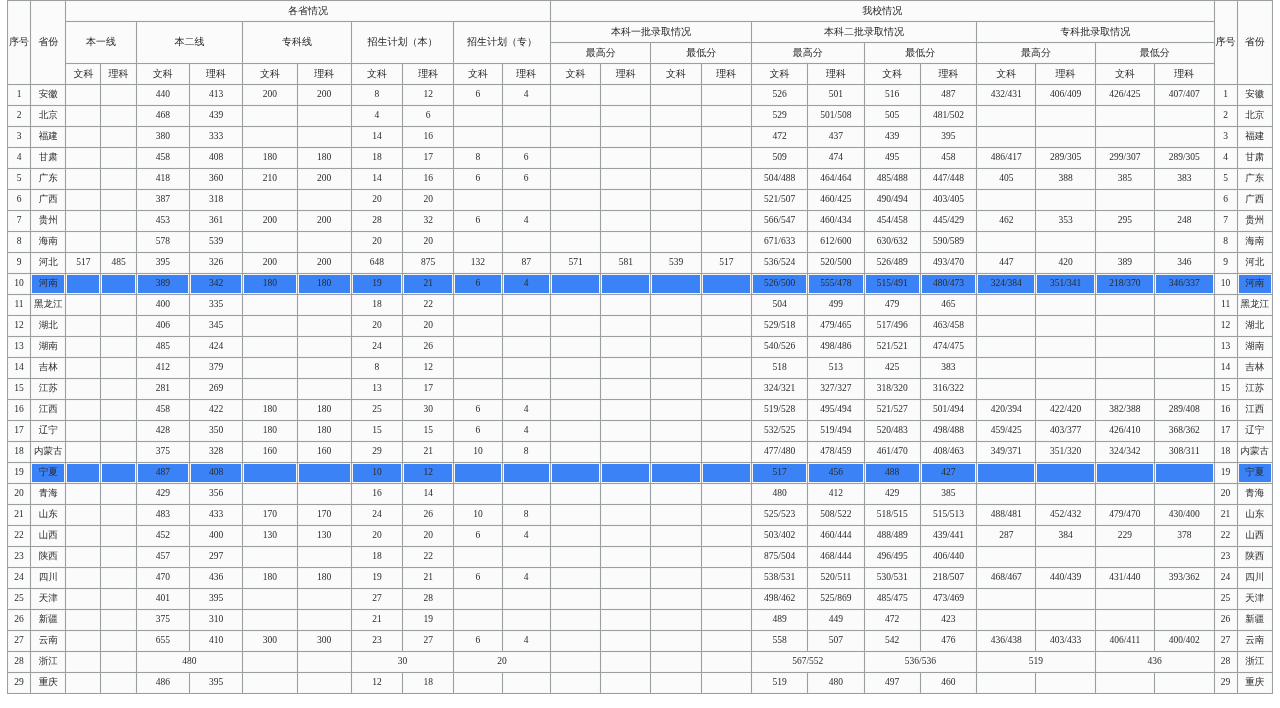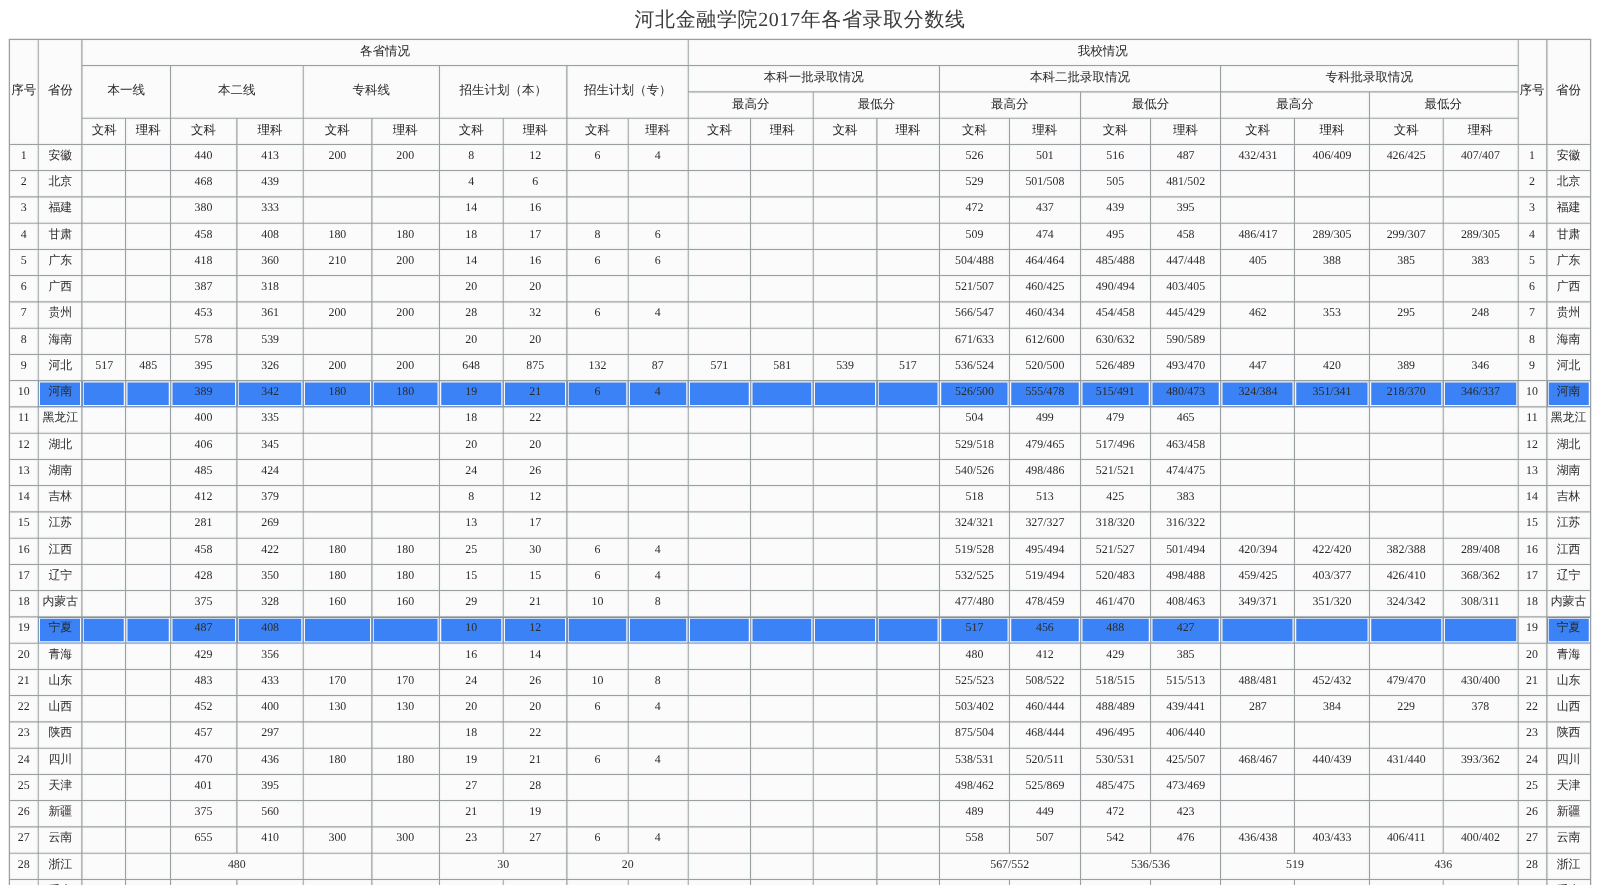--- a/index.html
+++ b/index.html
@@ -54,21 +54,20 @@
   td.hl{background:#cfe5cf;}
   tr.hl td{background:#3b82f6;}
   tr.hl td.idx{background:#fbfbfb;}
   .tiny{font-size:8.6px;}
 </style>
 </head>
 <body>
 
 <div id="page">
 
-  <div id="title">河北金融学院2017年各省录取分数线</div>
 
   <table class="sheet">
     <colgroup>
       <col style="width:22px">
         <col style="width:34px">
       <col style="width:34px">
         <col style="width:34px">
       <col style="width:52px">
         <col style="width:52px">
       <col style="width:53px">
@@ -802,21 +801,21 @@
           <td>21</td>
           <td>6</td>
           <td>4</td>
           <td></td>
           <td></td>
           <td></td>
           <td></td>
           <td class="tiny">538/531</td>
           <td class="tiny">520/511</td>
           <td class="tiny">530/531</td>
-          <td class="tiny">425/507</td>
+          <td class="tiny">218/507</td>
           <td class="tiny">468/467</td>
           <td class="tiny">440/439</td>
           <td class="tiny">431/440</td>
           <td class="tiny">393/362</td>
           <td class="idx">24</td>
           <td class="prov">四川</td>
         </tr>
         <tr>
           <td class="idx">25</td>
           <td class="prov">天津</td>
@@ -844,21 +843,21 @@
           <td></td>
           <td class="idx">25</td>
           <td class="prov">天津</td>
         </tr>
         <tr>
           <td class="idx">26</td>
           <td class="prov">新疆</td>
           <td></td>
           <td></td>
           <td>375</td>
-          <td>560</td>
+          <td>310</td>
           <td></td>
           <td></td>
           <td>21</td>
           <td>19</td>
           <td></td>
           <td></td>
           <td></td>
           <td></td>
           <td></td>
           <td></td>

